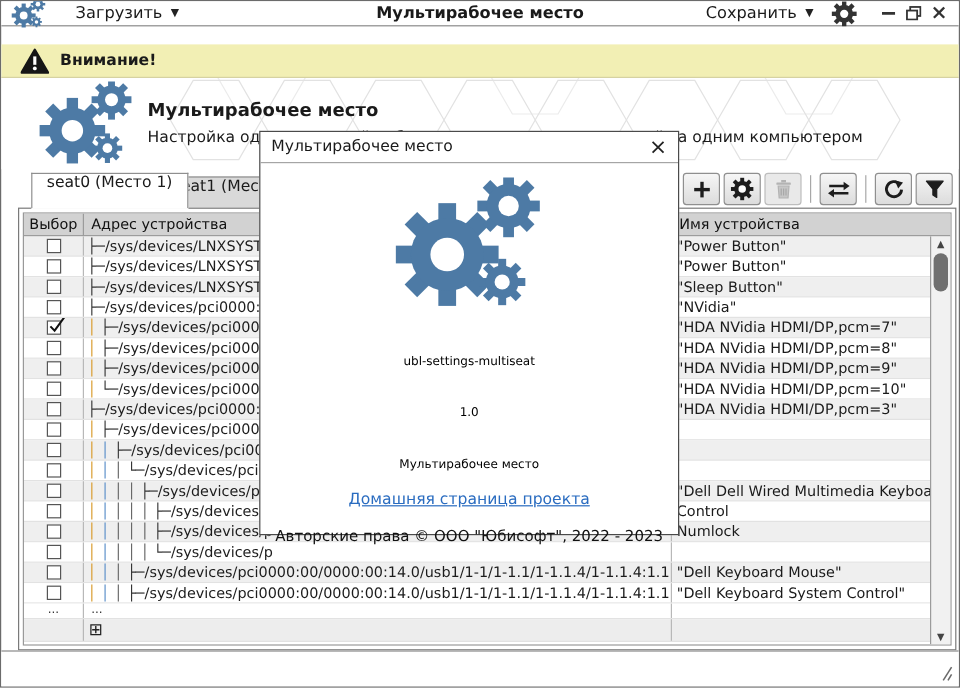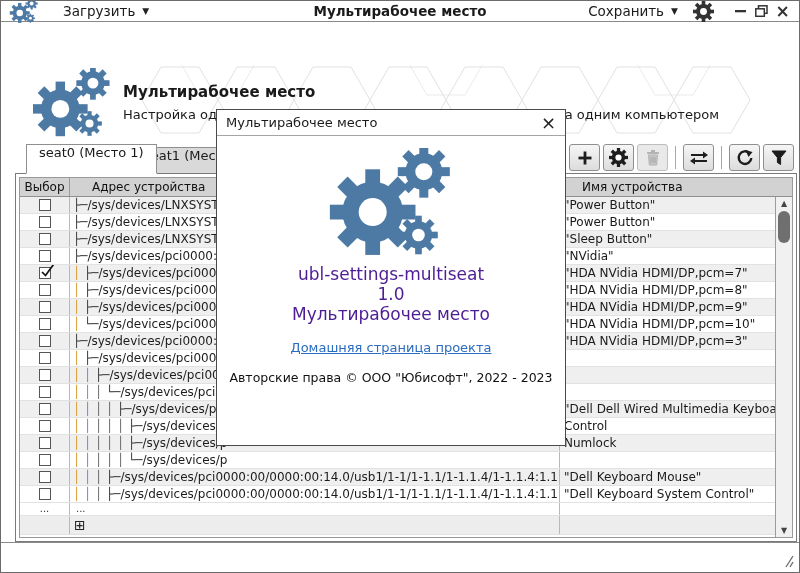--- a/index.html
+++ b/index.html
@@ -37,21 +37,21 @@
   .tab.inactive{left:130px;background:#d9d9d9;height:27px;border-bottom:none;z-index:1;}
   .tab-toolbar{position:absolute;right:5px;bottom:3px;display:flex;align-items:center;gap:3px;}
   .tbtn{width:31px;height:27px;border:1px solid #8f8f8f;border-radius:3px;background:linear-gradient(#f6f6f6,#dcdcdc);display:flex;align-items:center;justify-content:center;}
   .tbtn.disabled{background:#e9e9e9;border-color:#bdbdbd;}
   .tsep{width:1px;height:23px;background:#a8a8a8;margin:0 4px;}
 
   
   .panel{position:absolute;top:172px;left:14px;width:782px;height:369px;border:1px solid #7a7a7a;background:#fff;padding:3px;z-index:2;}
   .grid{position:relative;width:100%;height:100%;border:1px solid #999;overflow:hidden;font-size:12px;}
   .ghead{display:flex;height:19px;background:#d2d2d2;border-bottom:1px solid #8f8f8f;}
-  .ghead .hc{border-right:1px solid #9b9b9b;display:flex;align-items:center;padding:0 22px;white-space:nowrap;overflow:hidden;color:#111;}
+  .ghead .hc{border-right:1px solid #9b9b9b;display:flex;align-items:center;padding:0 6px;white-space:nowrap;overflow:hidden;color:#111;}
   .hc.c-sel{width:50px;justify-content:center;}
   .hc.c-addr{width:490px;}
   .hc.c-name{flex:1;border-right:none;}
   .gbody{position:absolute;top:19px;left:0;right:17px;bottom:0;}
   .row{display:flex;height:17px;align-items:center;border-bottom:1px solid #e2e2e2;background:#fff;}
   .row:nth-child(odd){background:#efefef;}
   .cell{height:100%;display:flex;align-items:center;overflow:hidden;white-space:nowrap;}
   .c1{width:50px;justify-content:center;border-right:1px solid #b8b8b8;}
   .c2{width:490px;border-right:1px solid #b8b8b8;padding-left:3px;}
   .c3{flex:1;padding-left:4px;}
@@ -81,21 +81,21 @@
   
   .statusbar{position:absolute;left:0;right:0;bottom:0;height:30px;border-top:1px solid #8a8a8a;background:#fff;}
   .grip{position:absolute;right:5px;bottom:4px;}
 
   
   .dialog{position:absolute;left:215px;top:108px;width:350px;height:337px;background:#fff;border:1px solid #4a4a4a;z-index:50;}
   .dlg-titlebar{height:26px;border-bottom:1px solid #a5a5a5;display:flex;align-items:center;padding:0 9px;font-size:13px;}
   .dlg-close{margin-left:auto;font-size:18px;line-height:1;color:#222;}
   .dlg-body{display:flex;flex-direction:column;align-items:center;}
   .dlg-logo{margin-top:12px;width:132px;height:116px;}
-  .dlg-line{margin-top:0;font-size:17px;color:#4c1d95;}
+  .dlg-line{margin-top:32px;font-size:10px;color:#000000;}
   .dlg-link{margin-top:16px;font-size:13px;color:var(--link);text-decoration:underline;}
   .dlg-copy{margin-top:15px;font-size:12.5px;color:#111;white-space:nowrap;}
 </style>
 </head>
 <body>
 
 <svg width="0" height="0" style="position:absolute">
   <defs>
     <g id="gsym">
       <g>
@@ -151,20 +151,28 @@
           <rect x="3.5" y="0.8" width="8.5" height="7.5" fill="none" stroke="#333" stroke-width="1.5"></rect>
           <rect x="0.8" y="3.8" width="8.5" height="7.5" fill="#fff" stroke="#333" stroke-width="1.5"></rect>
         </svg>
       </div>
       <div class="winctl close">
           <span>×</span>
         </div>
     </div>
   </div>
 
+  <div class="warnbar">
+    <svg width="24" height="22" viewBox="0 0 24 22">
+      <polygon points="12,1.5 23,20.5 1,20.5" fill="#161616" stroke="#161616" stroke-width="2" stroke-linejoin="round"></polygon>
+      <rect x="10.7" y="7" width="2.6" height="7" fill="#fff"></rect>
+      <circle cx="12" cy="17" r="1.6" fill="#fff"></circle>
+    </svg>
+    <span class="txt">Внимание!</span>
+  </div>
 
   <div class="header">
     <svg class="hexes" width="680" height="76" viewBox="0 0 680 76">
       <g fill="none" stroke="#e2e2e2" stroke-width="1">
         <polygon points="40,2 78,2 97,35 78,68 40,68 21,35"></polygon>
         <polygon points="116,2 154,2 173,35 154,68 116,68 97,35"></polygon>
         <polygon points="192,2 230,2 249,35 230,68 192,68 173,35"></polygon>
         <polygon points="268,2 306,2 325,35 306,68 268,68 249,35"></polygon>
         <polygon points="344,2 382,2 401,35 382,68 344,68 325,35"></polygon>
         <polygon points="420,2 458,2 477,35 458,68 420,68 401,35"></polygon>

